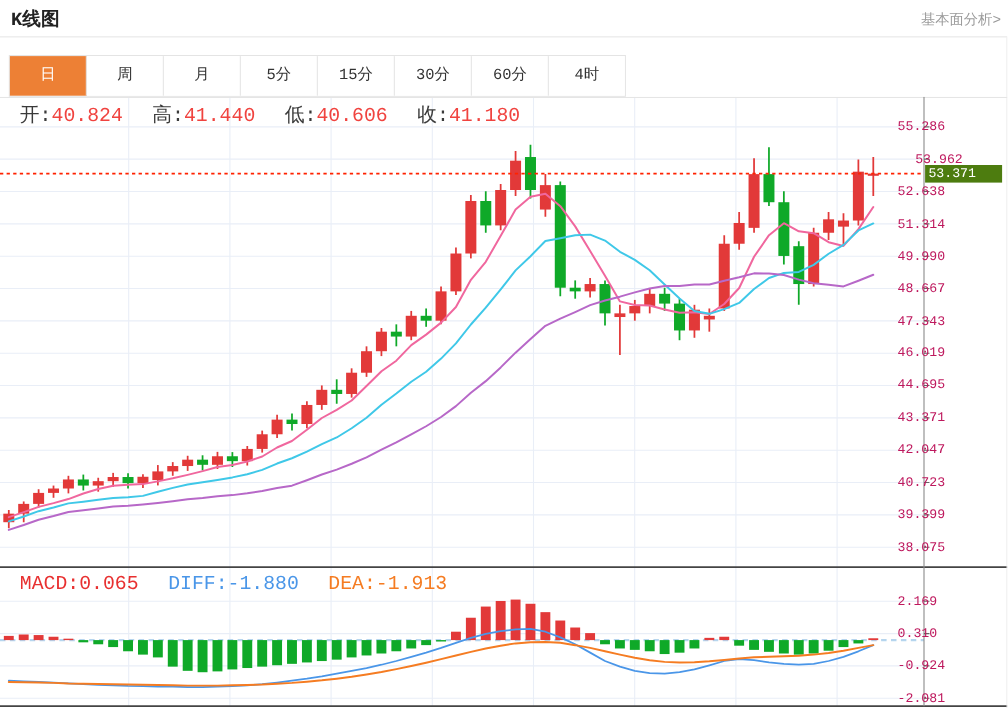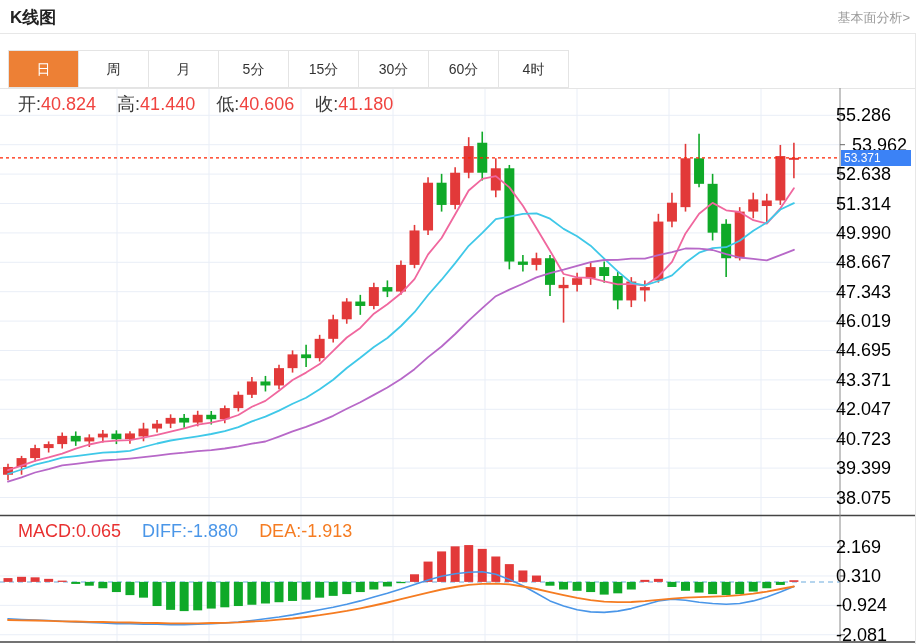--- a/index.html
+++ b/index.html
@@ -1,38 +1,38 @@
 <!DOCTYPE html>
 <html><head>
 <meta charset="utf-8">
 <style>
   html,body{margin:0;padding:0;background:#fff;}
   body{font-family:"Liberation Sans","DejaVu Sans",sans-serif;}
-  .wrap{position:relative;width:916px;height:644px;background:#fff;overflow:hidden;}
+  .wrap{position:relative;width:916px;height:644px;background:#fff;overflow:hidden;font-family:Liberation Mono, monospace;}
 
   .page-title{position:absolute;left:10px;top:6px;font-size:17px;font-weight:bold;color:#222;}
   .hdr-divider{position:absolute;left:0;top:33px;width:916px;height:1px;background:#e7e7e7;}
   .fund-link{position:absolute;right:6px;top:9px;font-size:13px;color:#9a9a9a;cursor:pointer;}
 
   .tabs{position:absolute;left:8px;top:50px;display:flex;border:1px solid #e4e4e4;background:#fff;}
   .tab{width:69px;height:36px;line-height:36px;text-align:center;font-size:14px;color:#333;
        border-right:1px solid #e4e4e4;cursor:pointer;background:#fff;}
   .tab:last-child{border-right:none;}
   .tab.active{background:#ed8035;color:#fff;}
 
   .chart-svg{position:absolute;left:0;top:88px;}
 
   .legend-row{position:absolute;left:18px;font-size:18px;white-space:nowrap;}
   .legend-row b{font-weight:normal;}
   .lg-item{margin-right:16px;}
   .lab-dark{color:#3a3a3a;}
   .val-red{color:#f0433f;}
 
-  .plabel{position:absolute;left:836px;font-size:18px;color:#000000;transform:translateY(-50%);line-height:12px;}
-  .price-badge{position:absolute;left:841px;width:67px;height:16px;background:#3b82f6;color:#fff;
+  .plabel{position:absolute;left:816px;font-size:12px;color:#be185d;transform:translateY(-50%);line-height:12px;}
+  .price-badge{position:absolute;left:841px;width:67px;height:16px;background:#4d7c0f;color:#fff;
                font-size:12px;line-height:16px;padding-left:3px;transform:translateY(-50%);}
 
   .right-border{position:absolute;right:0;top:34px;width:1px;height:610px;background:#e7e7e7;}
 </style>
 </head>
 <body>
 
 <div class="wrap">
 
   <div class="page-title">K线图</div>

